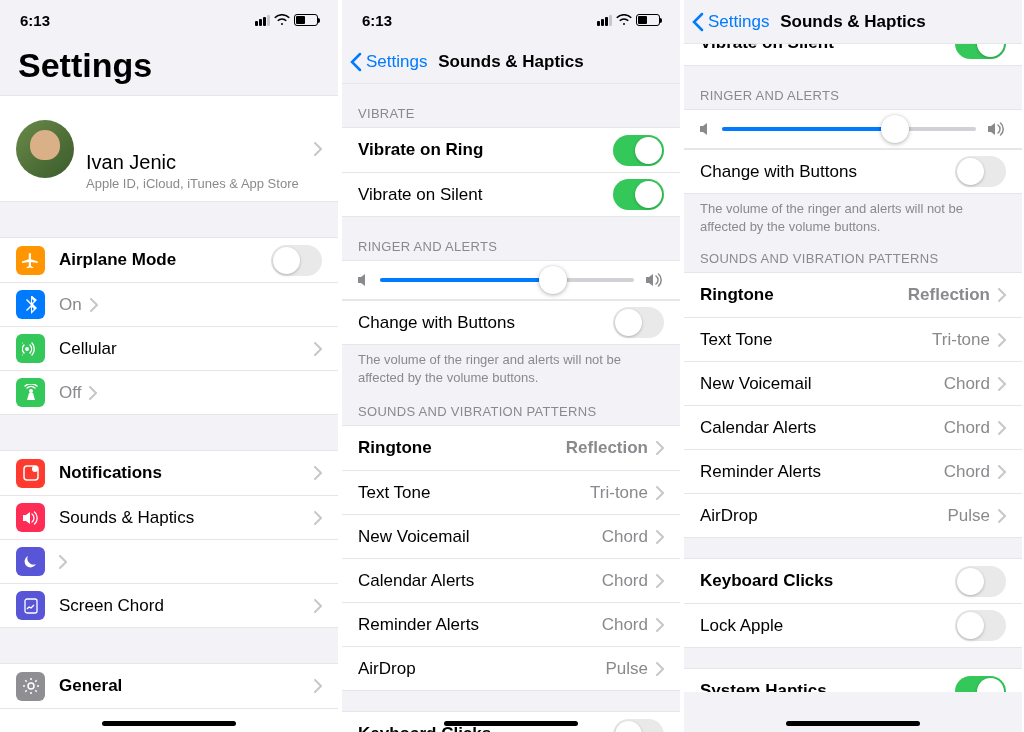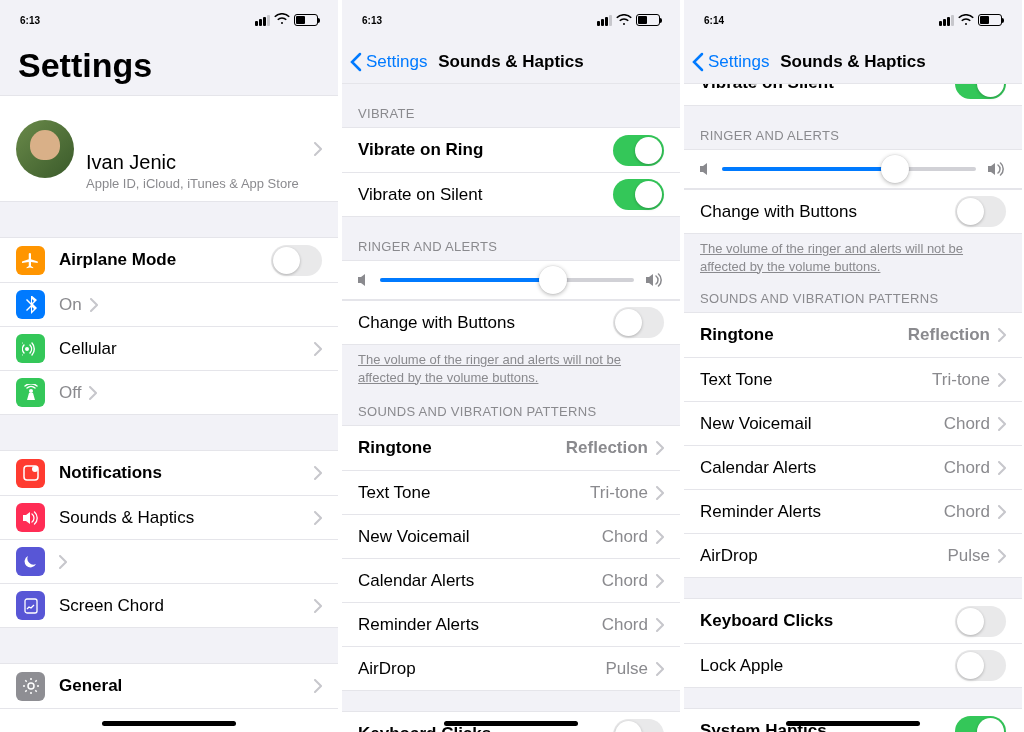--- a/index.html
+++ b/index.html
@@ -33,21 +33,21 @@
     font-size:17px;
   }
   
   .status{
     height:40px;
     display:flex;
     align-items:center;
     justify-content:space-between;
     padding:0 20px;
     font-weight:600;
-    font-size:10px;
+    font-size:15px;
   }
   .status .right{display:flex;align-items:center;gap:4px;}
   .sig{display:flex;align-items:flex-end;gap:1px;}
   .sig span{width:3px;background:#000;border-radius:1px;}
   .sig span:nth-child(1){height:5px;}
   .sig span:nth-child(2){height:7px;}
   .sig span:nth-child(3){height:9px;}
   .sig span:nth-child(4){height:11px;background:#c7c7cc;}
   .batt{width:24px;height:12px;border:1.2px solid #000;border-radius:3px;position:relative;}
   .batt::after{content:"";position:absolute;right:-3px;top:3px;width:2px;height:5px;background:#000;border-radius:0 2px 2px 0;}
@@ -56,21 +56,21 @@
   .large-title{font-size:34px;font-weight:700;padding:6px 18px 10px;}
   
   .nav{
     height:44px;display:flex;align-items:center;justify-content:center;position:relative;border-bottom:1px solid var(--sep);background:var(--bg);
   }
   .nav .back{position:absolute;left:8px;display:flex;align-items:center;color:var(--blue);font-size:17px;}
   .nav .back svg{margin-right:4px;}
   .nav .title{font-weight:600;font-size:17px;}
   
   .group-header{font-size:13px;color:var(--secondary);padding:22px 16px 6px;text-transform:uppercase;letter-spacing:0.3px;}
-  .group-footer{font-size:13px;color:var(--footer);padding:6px 16px 6px;line-height:1.35;text-decoration:underline;}
+  .group-footer{font-size:13px;color:var(--footer);padding:6px 16px 6px;line-height:1.35;}
   
   .cell{
     background:var(--cell);
     min-height:44px;
     display:flex;
     align-items:center;
     padding:0 16px;
     border-top:0.5px solid var(--sep);
   }
   .group .cell:first-child{border-top:none;font-weight:bold;}
@@ -392,37 +392,20 @@
             <span class="knob"></span>
           </span>
         </div>
       </div>
 
   </div>
   <div class="home-indicator"></div>
 </div>
 
 <div class="phone">
-  <div class="status">
-    <span>6:14</span>
-    <span class="right">
-        <span class="sig">
-          <span></span>
-          <span></span>
-          <span></span>
-          <span></span>
-        </span>
-      <svg width="16" height="12" viewBox="0 0 16 12">
-          <path d="M8 11a1 1 0 100-2 1 1 0 000 2zM4.3 7.3a5.2 5.2 0 017.4 0l1.1-1.1a6.8 6.8 0 00-9.6 0l1.1 1.1zM1.3 4.3a9.5 9.5 0 0113.4 0l1.1-1.1a11 11 0 00-15.6 0l1.1 1.1z" fill="#000"></path>
-        </svg>
-      <span class="batt">
-          <span class="fill"></span>
-        </span>
-    </span>
-  </div>
   <div class="nav">
     <div class="back">
       <svg width="12" height="20" viewBox="0 0 12 20">
           <path d="M10 2L2 10l8 8" stroke="currentColor" stroke-width="2.5" fill="none" stroke-linecap="round"></path>
         </svg>
       <span>Settings</span>
     </div>
     <div class="title">Sounds &amp; Haptics</div>
   </div>
   <div class="pane" style="height:calc(100% - 84px);">

